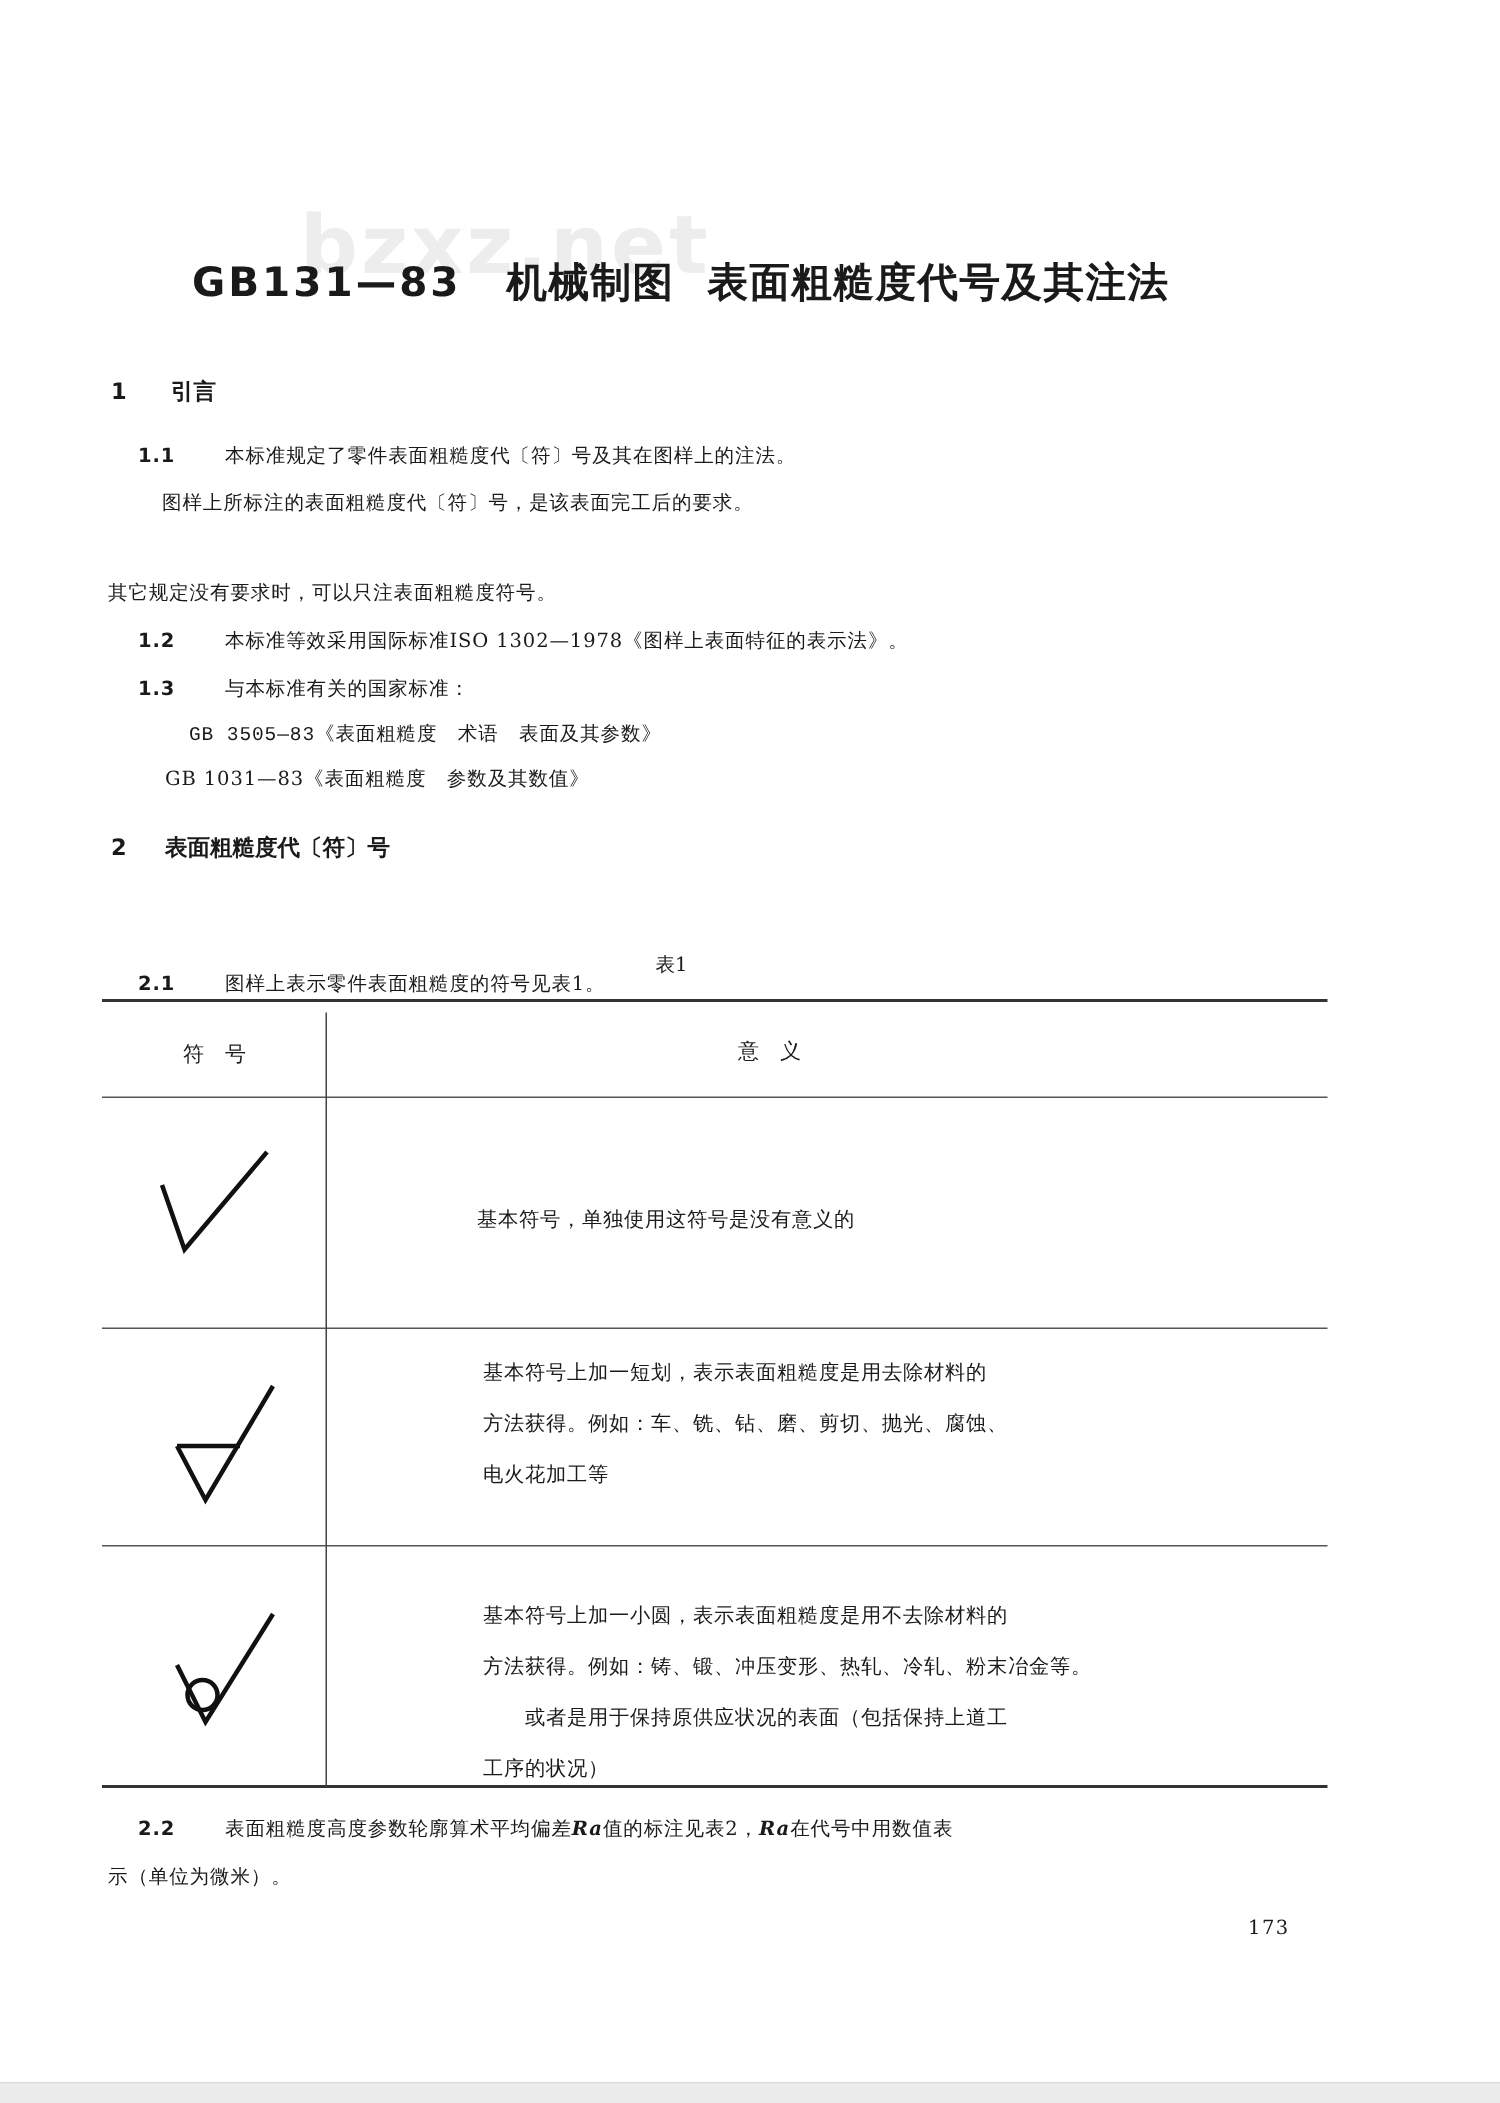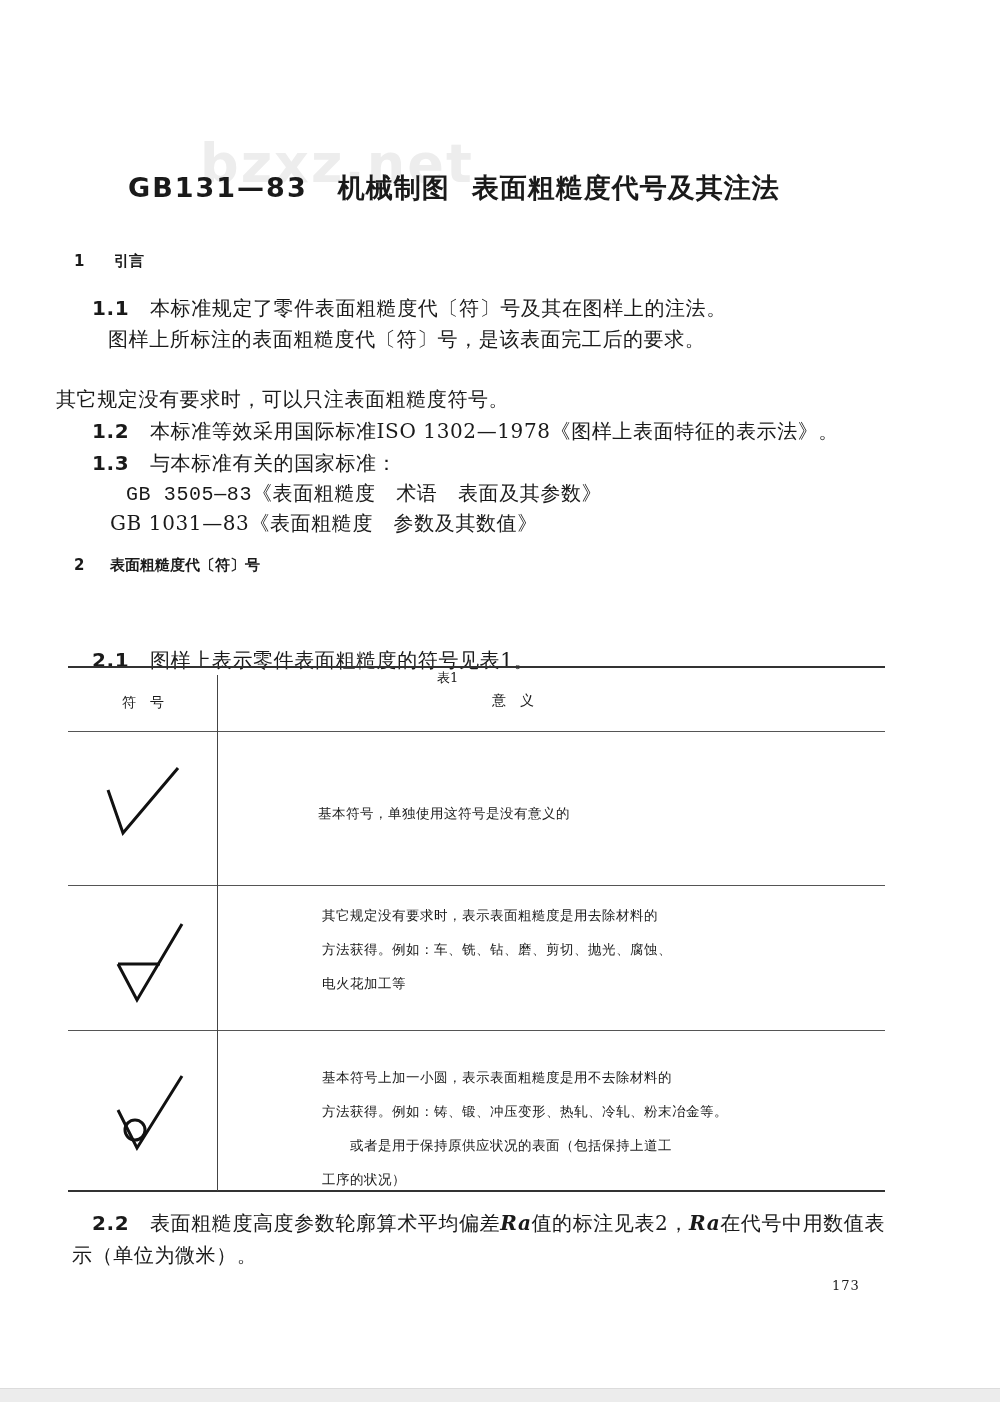--- a/index.html
+++ b/index.html
@@ -16,21 +16,21 @@
     font-size: 54px; color: #ededed; letter-spacing: 2px; z-index: 0;
   }
   .title {
     left: 128px; top: 170px; font-size: 27px; font-weight: bold; letter-spacing: 1px; z-index: 1;
     font-family: "DejaVu Sans", sans-serif;
   }
   .title .code { letter-spacing: 2px; margin-right: 30px; }
   .title .gap { display: inline-block; width: 22px; }
   .h1 { font-family: "DejaVu Sans", sans-serif; font-weight: bold; font-size: 15px; }
   .h1 .num { display: inline-block; width: 40px; }
-  .p { font-size: 20px; letter-spacing: 0.6px; }
+  .p { font-size: 13px; letter-spacing: 0.6px; }
   .p .num { font-family: "DejaVu Sans", sans-serif; font-weight: bold; display: inline-block; width: 58px; }
   .caption { font-size: 13px; }
   .hline { position: absolute; background: #333; }
   .vline { position: absolute; background: #444; width: 1px; }
   .th { font-size: 14px; letter-spacing: 14px; }
   .cell { font-size: 13.5px; line-height: 34px; letter-spacing: 0.5px; }
   .sym { position: absolute; }
   .pagenum { font-size: 13px; letter-spacing: 1px; }
   i.ra { font-style: italic; font-weight: bold; font-family: "DejaVu Serif", serif; }
 </style>
@@ -46,38 +46,38 @@
   </div>
 
   <div class="abs h1" style="left:74px; top:252px;">
     <span class="num">1</span><span>引言</span>
   </div>
 
   <div class="abs p" style="left:92px; top:295px;">
     <span class="num">1.1</span><span>本标准规定了零件表面粗糙度代〔符〕号及其在图样上的注法。</span>
   </div>
   <div class="abs p" style="left:108px; top:326px;">图样上所标注的表面粗糙度代〔符〕号，是该表面完工后的要求。</div>
-  <div class="abs p" style="left:56px; top:386px;">其它规定没有要求时，可以只注表面粗糙度符号。</div>
+  <div class="abs p" style="left:72px; top:386px;">其它规定没有要求时，可以只注表面粗糙度符号。</div>
 
   <div class="abs p" style="left:92px; top:418px;">
     <span class="num">1.2</span><span>本标准等效采用国际标准ISO 1302—1978《图样上表面特征的表示法》。</span>
   </div>
   <div class="abs p" style="left:92px; top:450px;">
     <span class="num">1.3</span><span>与本标准有关的国家标准：</span>
   </div>
   <div class="abs p" style="left:126px; top:480px;font-family:Liberation Mono, monospace;">GB 3505—83《表面粗糙度　术语　表面及其参数》</div>
   <div class="abs p" style="left:110px; top:510px;">GB 1031—83《表面粗糙度　参数及其数值》</div>
 
   <div class="abs h1" style="left:74px; top:556px;">
     <span class="num" style="width:36px;">2</span><span>表面粗糙度代〔符〕号</span>
   </div>
   <div class="abs p" style="left:92px; top:603px;margin-top:44px;">
     <span class="num">2.1</span><span>图样上表示零件表面粗糙度的符号见表1。</span>
   </div>
-  <div class="abs caption" style="left:437px; top:634px;margin-top:35px;">表1</div>
+  <div class="abs caption" style="left:437px; top:634px;">表1</div>
 
   <div>
     <div class="hline" style="left:68px; top:666px; width:817px; height:2px;"></div>
     <div class="hline" style="left:68px; top:731px; width:817px; height:1px; background:#555;"></div>
     <div class="hline" style="left:68px; top:885px; width:817px; height:1px; background:#555;"></div>
     <div class="hline" style="left:68px; top:1030px; width:817px; height:1px; background:#555;"></div>
     <div class="hline" style="left:68px; top:1190px; width:817px; height:2px;"></div>
     <div class="vline" style="left:217px; top:675px; height:516px;"></div>
 
     <div class="abs th" style="left:122px; top:694px;">符号</div>
@@ -88,21 +88,21 @@
     </svg>
     <div class="abs cell" style="left:318px; top:796px;">
       <div>基本符号，单独使用这符号是没有意义的</div>
     </div>
 
     <svg class="sym" style="left:110px; top:920px;" width="80" height="85" viewBox="0 0 80 85">
       <polyline points="8,44 27,80 72,4" fill="none" stroke="#111" stroke-width="3"></polyline>
       <line x1="8" y1="44" x2="50" y2="44" stroke="#111" stroke-width="3"></line>
     </svg>
     <div class="abs cell" style="left:322px; top:898px;">
-      <div>其它规定没有要求时，表示表面粗糙度是用去除材料的</div>
+      <div>基本符号上加一短划，表示表面粗糙度是用去除材料的</div>
       <div>方法获得。例如：车、铣、钻、磨、剪切、抛光、腐蚀、</div>
       <div>电火花加工等</div>
     </div>
 
     <svg class="sym" style="left:110px; top:1072px;" width="80" height="82" viewBox="0 0 80 82">
       <polyline points="8,38 27,76 72,4" fill="none" stroke="#111" stroke-width="3"></polyline>
       <circle cx="25" cy="58" r="10" fill="none" stroke="#111" stroke-width="3"></circle>
     </svg>
     <div class="abs cell" style="left:322px; top:1060px;">
       <div>基本符号上加一小圆，表示表面粗糙度是用不去除材料的</div>

